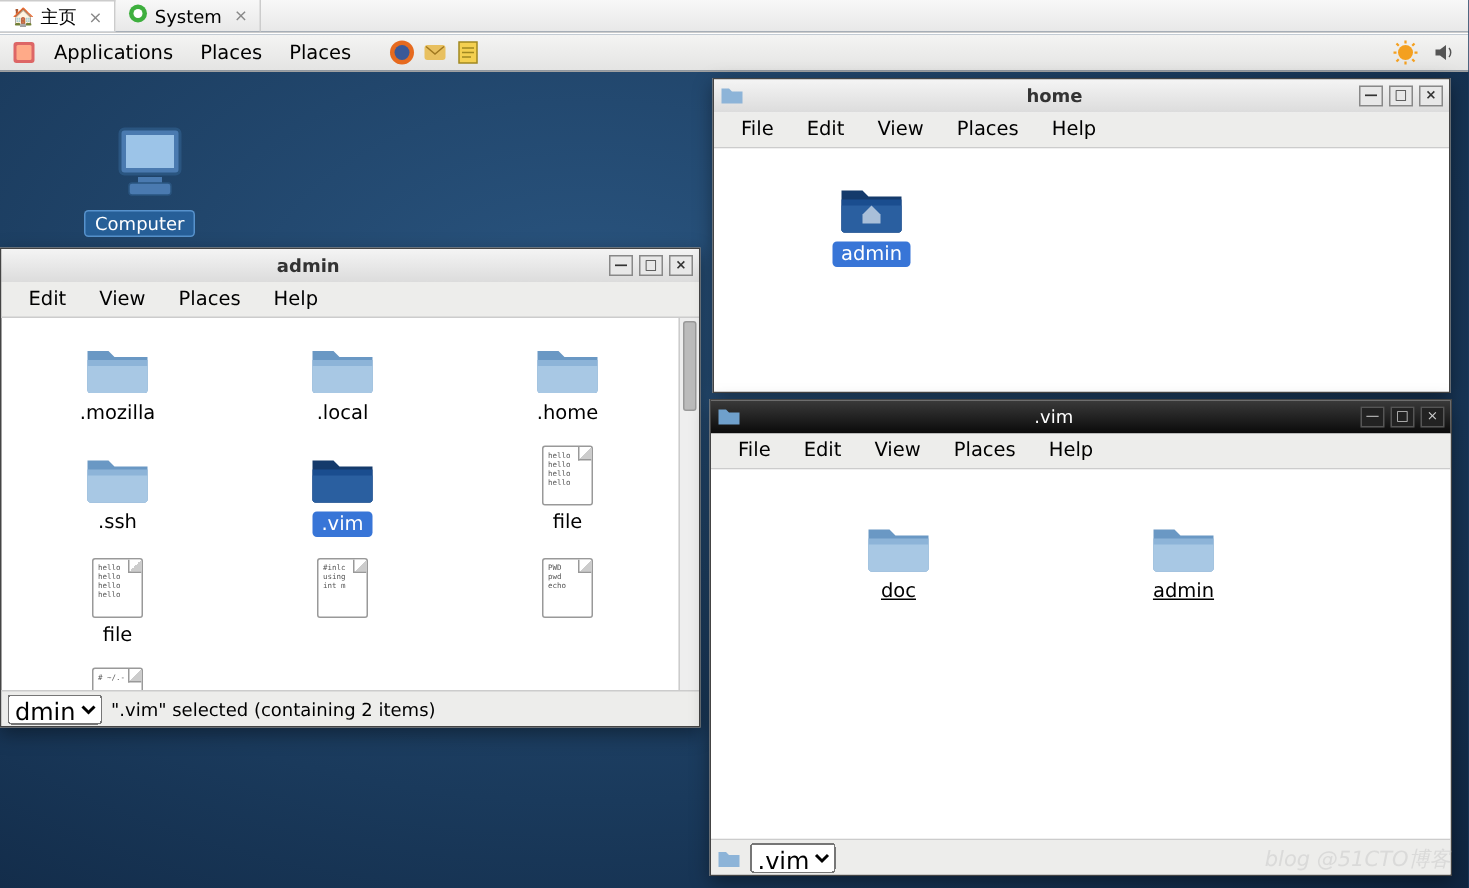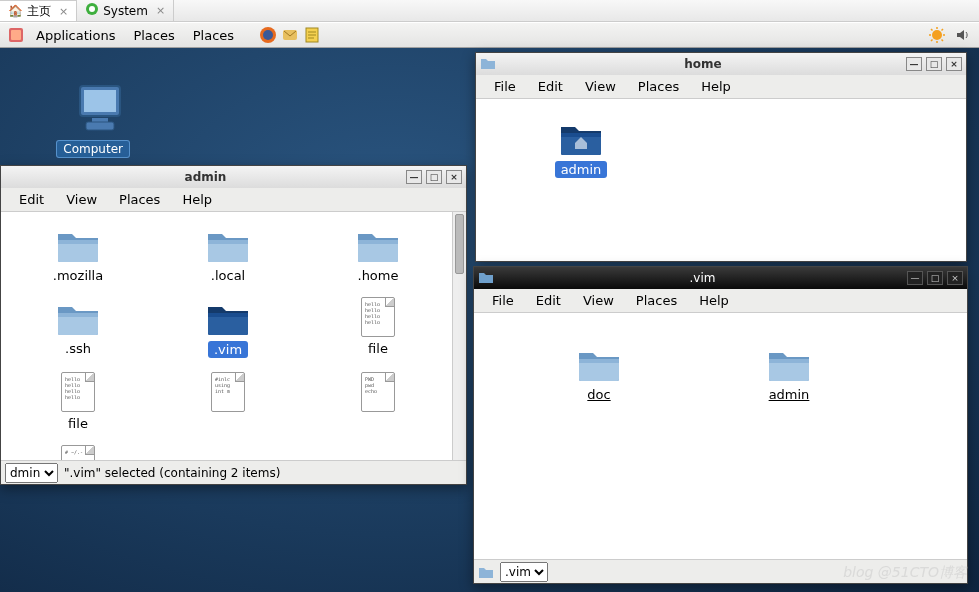--- a/index.html
+++ b/index.html
@@ -41,21 +41,21 @@
 .fbody { flex: 1; background: #fff; overflow-y: auto; padding: 8px 12px; display: flex; flex-wrap: wrap; align-content: flex-start; gap: 6px 20px; position: relative; }
 .scrollbar-v { position: absolute; right: 0; top: 0; bottom: 0; width: 14px; background: #eee; border-left: 1px solid #ccc; }
 .scrollbar-thumb { background: #bbb; border: 1px solid #999; border-radius: 2px; margin: 2px; height: 60px; }
 
 .fitem { width: 130px; text-align: center; cursor: pointer; font-size: 13px; padding: 4px 2px; }
 .fitem .icn { width: 48px; height: 40px; margin: 0 auto 4px; }
 .fitem.selected { }
 .fitem.selected .fname { background: #3875d7; color: #fff; border-radius: 3px; display: inline-block; padding: 1px 6px; }
 
 .statusbar { height: 24px; background: #ededeb; border-top: 1px solid #ccc; display: flex; align-items: center; font-size: 12px; padding: 0 4px; gap: 6px; }
-.statusbar select { font-size: 12px; height: 20px; }
+.statusbar select { font-size: 16px; height: 20px; }
 
 
 .txtfile { width: 34px; height: 40px; background: #fff; border: 1px solid #999; border-radius: 2px; margin: 0 auto 4px; font-size: 5px; color: #555; padding: 3px; line-height: 1.2; overflow: hidden; text-align: left; font-family: monospace; }
 .txtfile.clipped { position: relative; }
 .txtfile.clipped::after { content: ""; position: absolute; top: 0; right: 0; width: 8px; height: 8px; background: linear-gradient(135deg,#fff 50%,#ccc 50%); border-left: 1px solid #999; border-bottom: 1px solid #999; }
 
 
 .ico-folder-mini { width: 16px; height: 14px; display: inline-block; }
 </style>
 </head>

